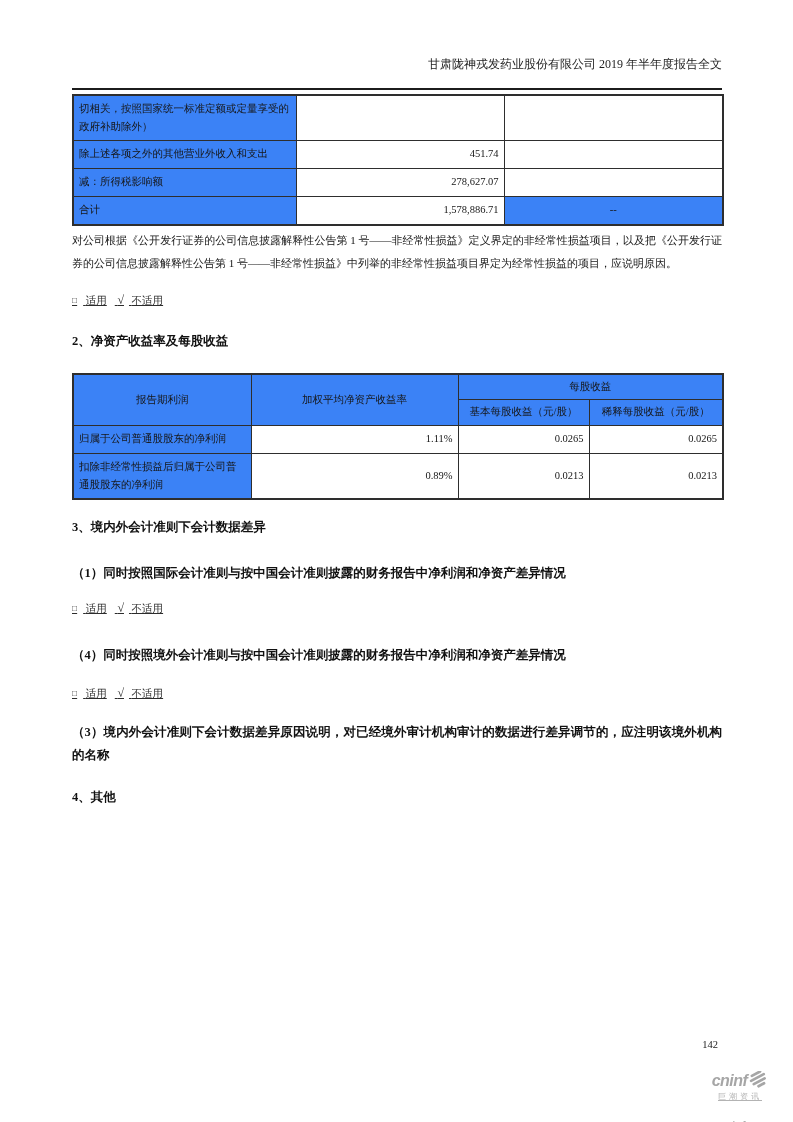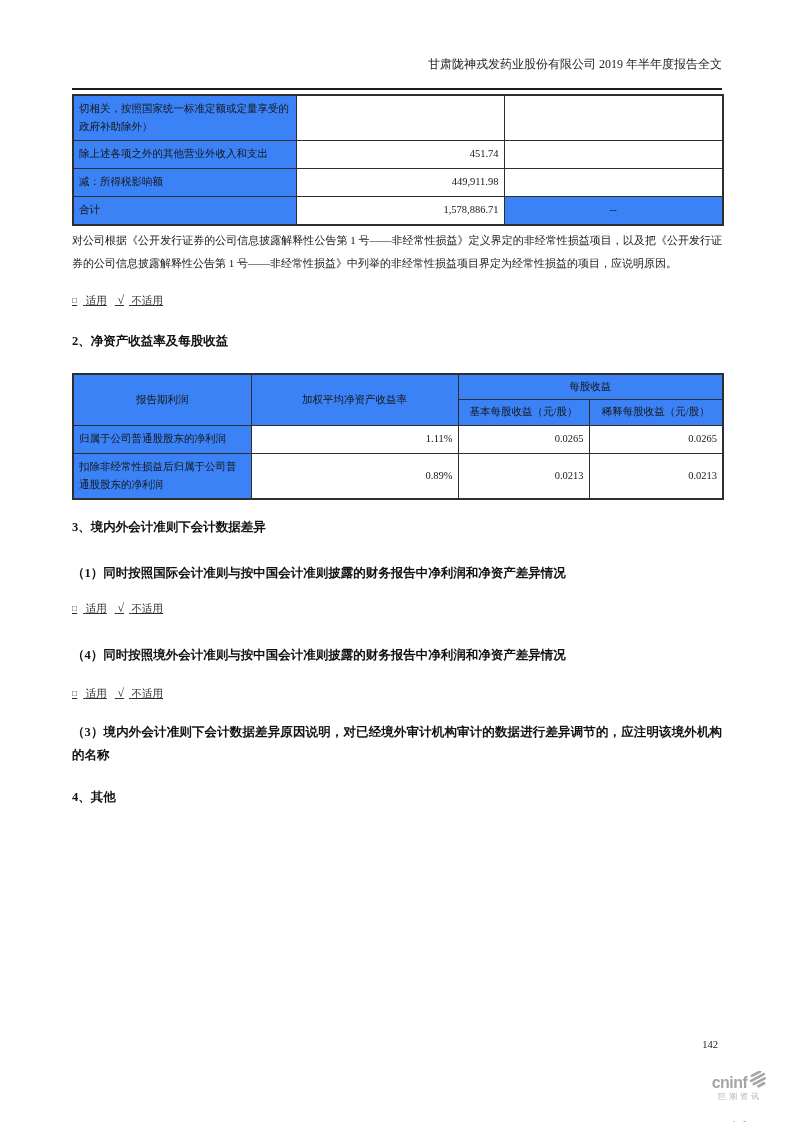--- a/index.html
+++ b/index.html
@@ -114,26 +114,26 @@
   .cninfo-logo {
     position:absolute;
     right:3px; top:1071px;
     width:100px;
     text-align:center;
     color:#a9a9a9;
     font-family:"Liberation Sans","DejaVu Sans",sans-serif;
     line-height:1;
   }
   .logo-row {
-    display:flex; align-items:flex-end; justify-content:center; gap:2px;
+    display:flex; align-items:center; justify-content:center; gap:2px;font-style:italic;
   }
   .logo-brand {
     font-size:16px; font-weight:bold; letter-spacing:-0.5px; color:#a6a6a6;
   }
-  .logo-cn   { font-size:8px; letter-spacing:3px; margin-top:2px; color:#b3b3b3; }
+  .logo-cn   { font-size:8px; letter-spacing:3px; margin-top:2px; color:#b3b3b3;text-decoration:underline; }
   .logo-url  { font-size:12px; margin-top:19px; color:#ababab; letter-spacing:0.2px; }
 </style>
 </head>
 <body>
 
 <div class="page">
 
   <div class="abs report-header">
     <span>甘肃陇神戎发药业股份有限公司 2019 年半年度报告全文</span>
   </div>
@@ -150,21 +150,21 @@
       <td class="t-right"></td>
       <td class="t-center"></td>
     </tr>
     <tr class="r2">
       <td class="gray t-left">除上述各项之外的其他营业外收入和支出</td>
       <td class="t-right">451.74</td>
       <td class="t-center"></td>
     </tr>
     <tr class="r3">
       <td class="gray t-left">减：所得税影响额</td>
-      <td class="t-right">449,911.98</td>
+      <td class="t-right">278,627.07</td>
       <td class="t-center"></td>
     </tr>
     <tr class="r4">
       <td class="gray t-left">合计</td>
       <td class="t-right">1,578,886.71</td>
       <td class="gray t-center">--</td>
     </tr>
   </tbody>
     </table>
 

